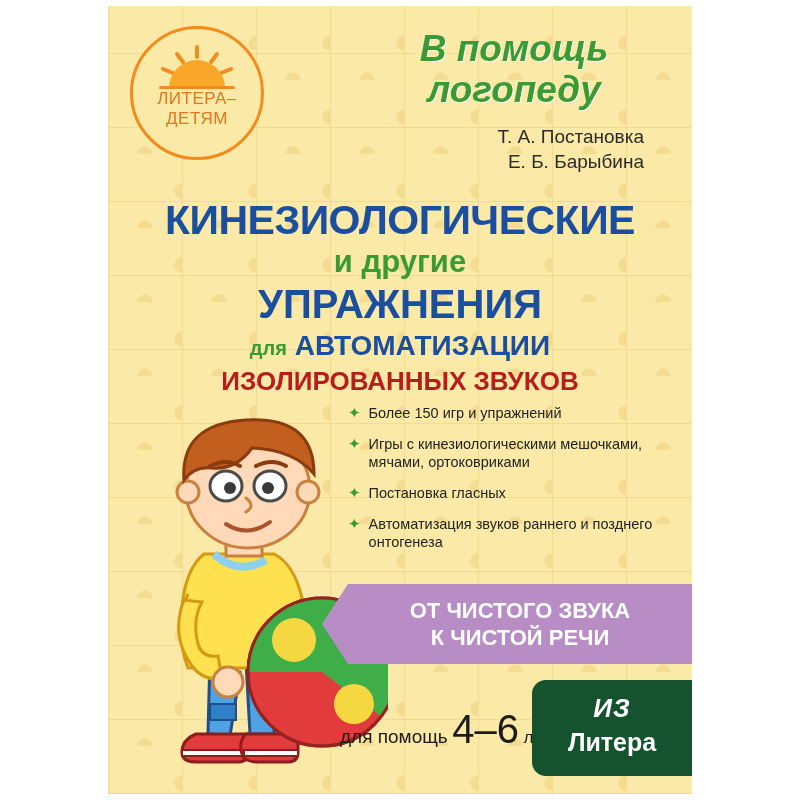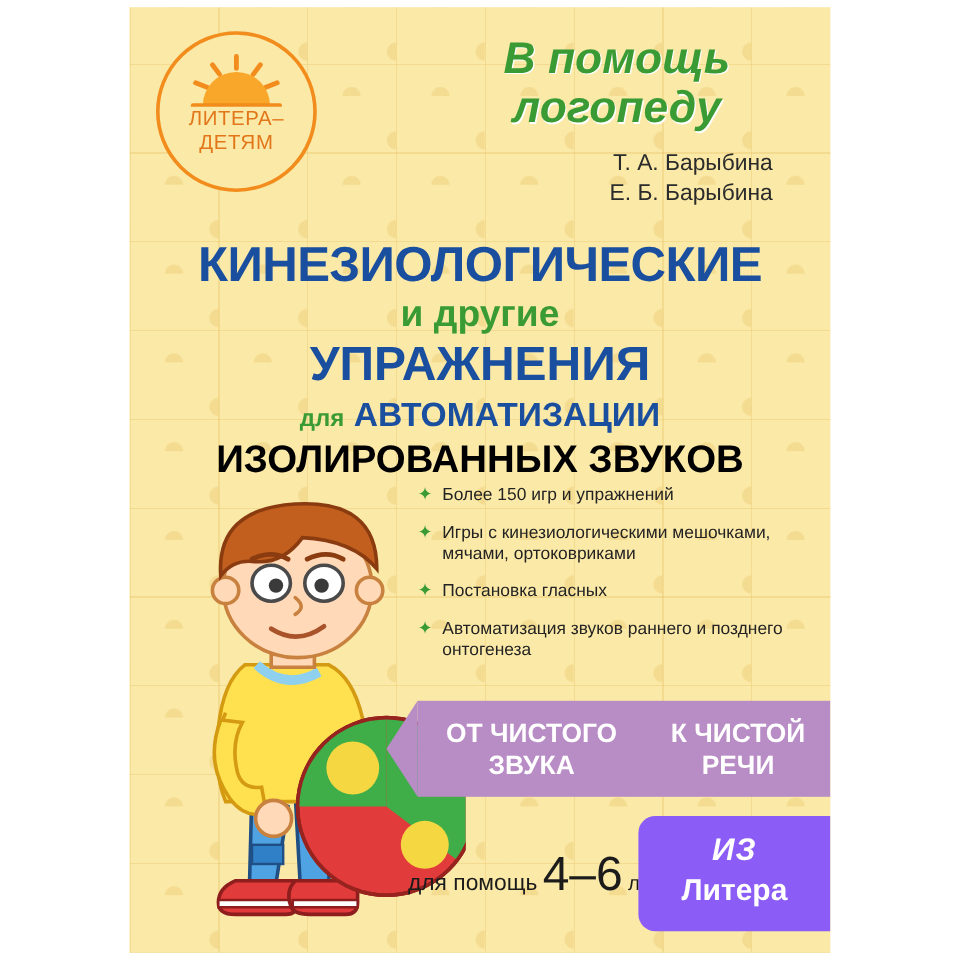--- a/index.html
+++ b/index.html
@@ -140,23 +140,23 @@
     font-weight: bold;
   }
   .t-line4 .small-green {
     color: #3a9b35;
     font-size: 20px;
   }
   .t-line4 .blue {
     color: #1a4fa0;
   }
   .t-line5 {
-    color: #000000;
-    font-weight: bold;
-    font-size: 32px;
+    color: #b91c1c;
+    font-weight: bold;
+    font-size: 26px;
     line-height: 32px;
     margin-top: 1px;
   }
 
   
   .bullets {
     position: absolute;
     left: 240px;
     top: 398px;
     width: 330px;
@@ -194,21 +194,21 @@
     left: -26px;
     top: 0;
     border-top: 40px solid transparent;
     border-bottom: 40px solid transparent;
     border-right: 26px solid #b88cc4;
   }
   .banner-text {
     position: absolute;
     inset: 0;
     display: flex;
-    flex-direction: row;
+    flex-direction: column;
     align-items: center;
     justify-content: center;
     color: #ffffff;
     font-weight: bold;
     font-size: 22px;
     line-height: 27px;
     text-align: center;
   }
 
   
@@ -229,21 +229,21 @@
     font-size: 17px;
   }
 
   
   .publisher {
     position: absolute;
     right: 0;
     bottom: 18px;
     width: 160px;
     height: 96px;
-    background: #8b5cf6;
+    background: #14532d;
     border-top-left-radius: 14px;
     border-bottom-left-radius: 14px;
     color: #ffffff;
     text-align: center;
   }
   .publisher-mark {
     margin-top: 13px;
     font-size: 26px;
     font-style: italic;
     font-weight: bold;
@@ -290,21 +290,21 @@
         <div>ДЕТЯМ</div>
       </div>
     </div>
 
     <div class="header-green">
       <div>В помощь</div>
       <div>логопеду</div>
     </div>
 
     <div class="authors">
-      <div>Т. А. Барыбина</div>
+      <div>Т. А. Постановка</div>
       <div>Е. Б. Барыбина</div>
     </div>
 
     <div class="title-block">
       <div class="t-line1">КИНЕЗИОЛОГИЧЕСКИЕ</div>
       <div class="t-line2">и другие</div>
       <div class="t-line3">УПРАЖНЕНИЯ</div>
       <div class="t-line4">
         <span class="small-green">для</span>
         <span class="blue">АВТОМАТИЗАЦИИ</span>

